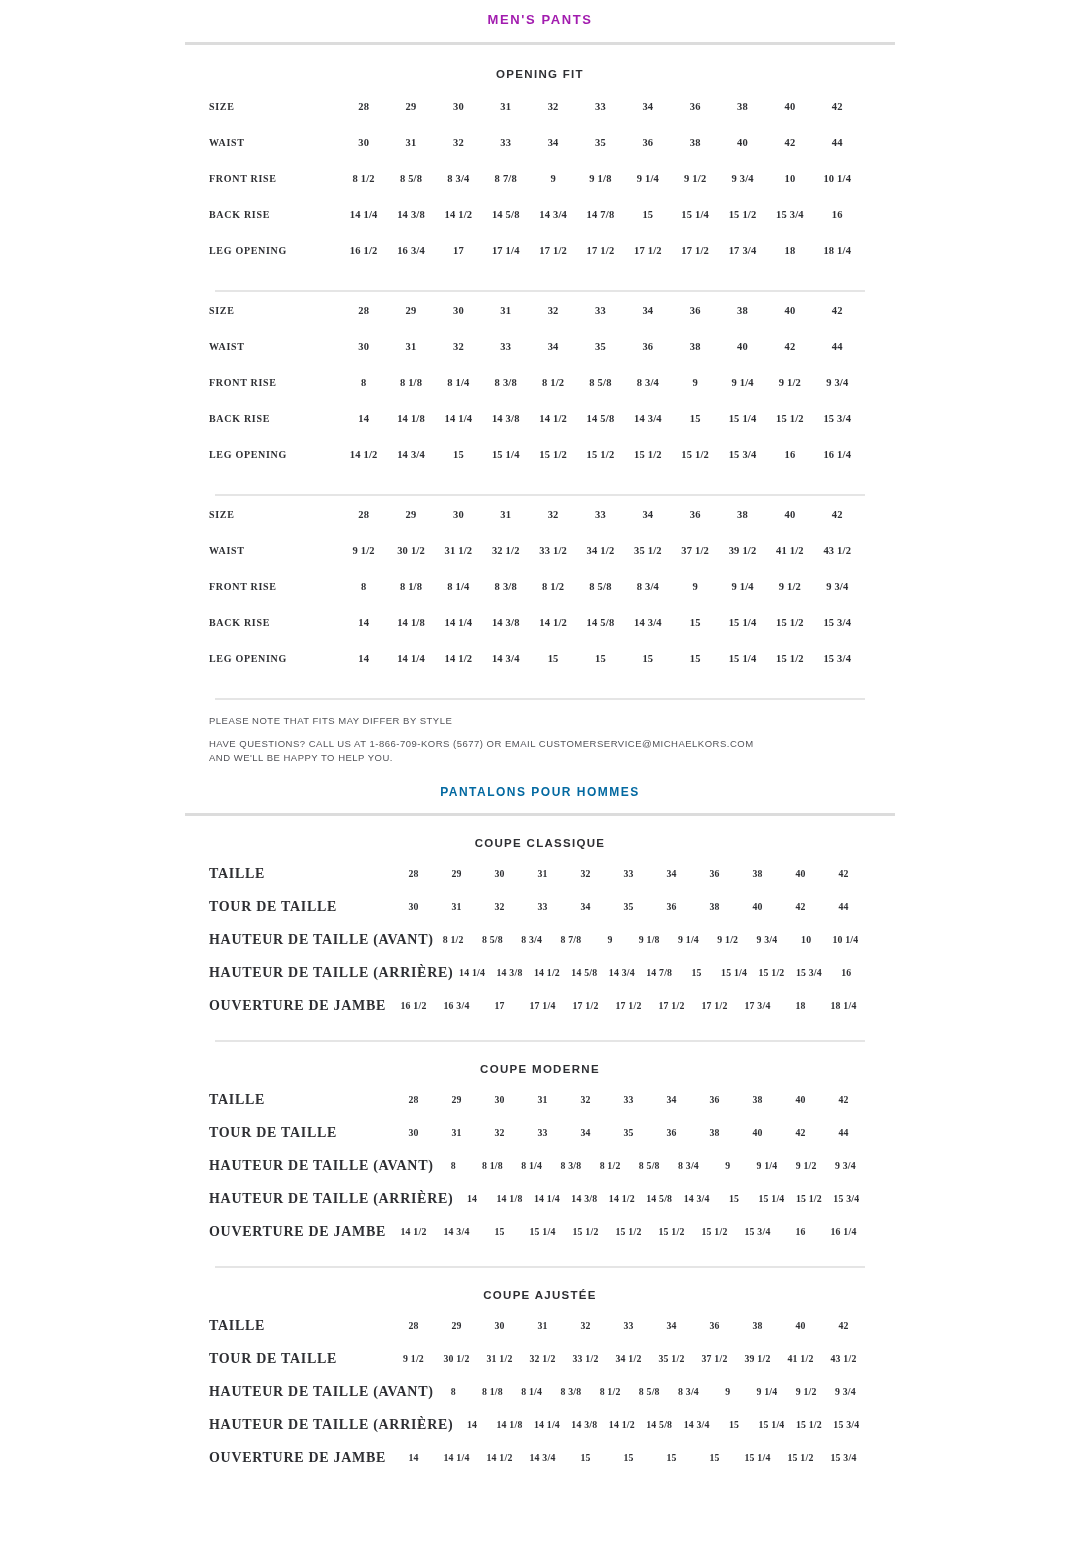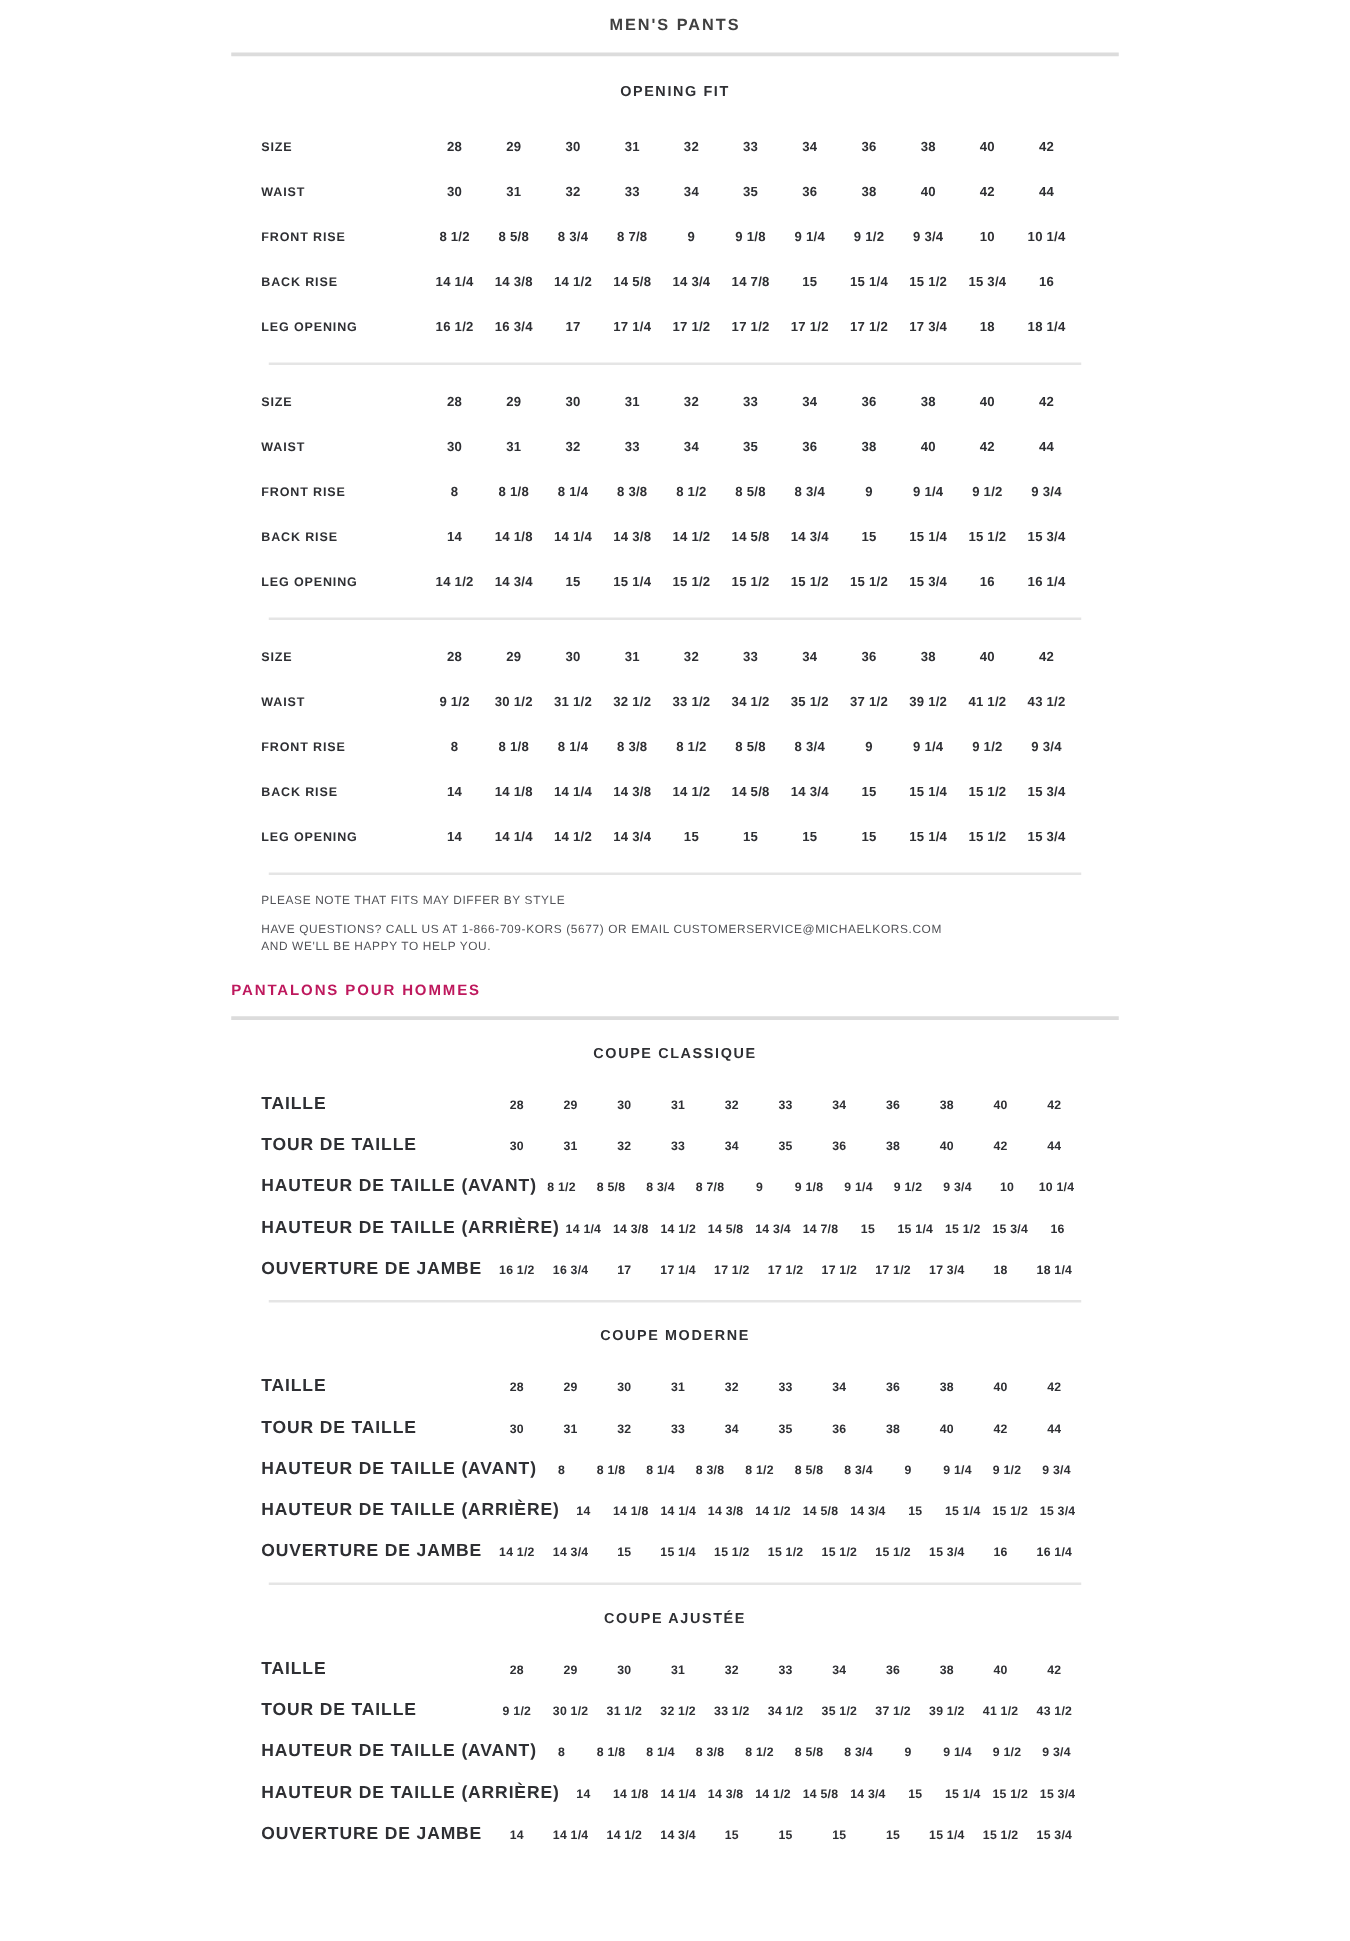--- a/index.html
+++ b/index.html
@@ -9,42 +9,43 @@
     font-family:"Liberation Sans", sans-serif;
     color:#2e2f33;
     -webkit-font-smoothing:antialiased;
   }
   .page { width:710px; margin:0 auto; padding-top:12px; }
 
   .page-title {
     text-align:center;
     font-size:13px; font-weight:700;
     letter-spacing:1.6px;
-    color:#404040;
+    color:#a21caf;
     margin-bottom:15px;
   }
   .rule {
     height:3px; background:#dcdcdc; width:710px;
   }
   .divider {
     height:2px; background:#e5e5e5; width:650px; margin:0 auto;
   }
 
   .fit-section { padding-bottom:22px; }
   .fit-heading {
     text-align:center;
     font-size:11.5px; font-weight:700;
     letter-spacing:1.3px;
     color:#2e2f33;
     padding-top:23px; padding-bottom:8px;
   }
   .trow {
-    display:flex; align-items:flex-end;
+    display:flex; align-items:center;
     height:36px;
     padding-right:34px;
+    font-family:Liberation Serif, serif;
   }
   .tlabel {
     flex:0 0 155px;
     padding-left:24px;
     font-size:10px; font-weight:700;
     letter-spacing:0.7px;
     color:#2e2f33;
     white-space:nowrap;
   }
   .tvals { flex:1; display:flex; }
@@ -66,24 +67,24 @@
   .notes { padding:14px 0 10px 24px; }
   .notes p {
     font-size:9.5px; font-weight:400;
     letter-spacing:0.5px;
     color:#515257;
     line-height:1.45;
     white-space:pre-line;
     margin-bottom:9px;
   }
   .lang-heading {
-    text-align:left;
+    text-align:center;
     font-size:12px; font-weight:700;
     letter-spacing:1.5px;
-    color:#be185d;
+    color:#0369a1;
     padding:2px 0 14px 0;
   }
 </style>
 </head>
 <body>
 
 <div class="page">
 
   <h1 class="page-title">MEN'S PANTS</h1>
   <div class="rule"></div>

